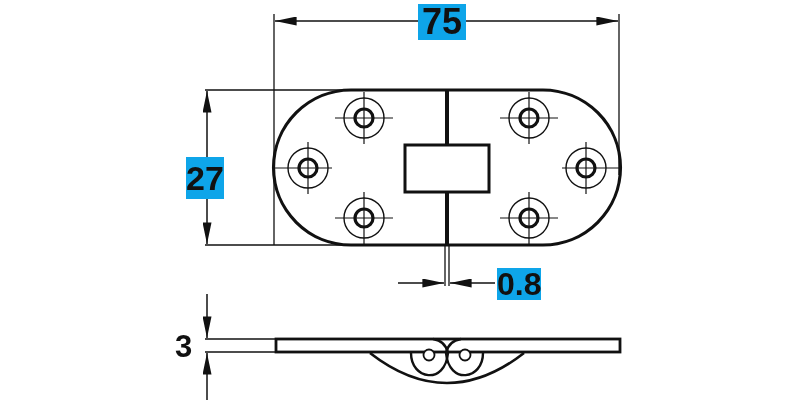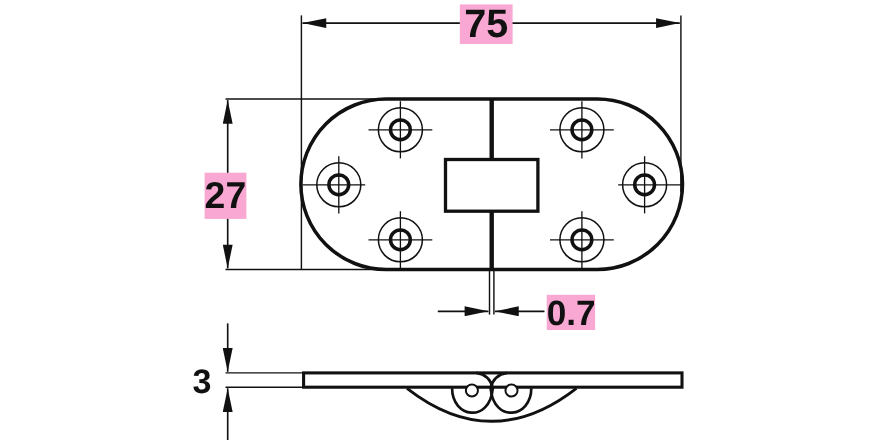--- a/index.html
+++ b/index.html
@@ -4,21 +4,21 @@
   <style>
     html, body { margin: 0; padding: 0; background: #ffffff; }
     body { width: 800px; height: 400px; overflow: hidden; position: relative; }
     #drawing { position: absolute; left: 0; top: 0; width: 800px; height: 400px; }
     .dim-label {
       position: absolute;
       font-family: "Liberation Sans", sans-serif;
       font-weight: bold;
       color: #111111;
       line-height: 1;
-      background: #f9a8d4;
+      background: #0ea5e9;
     }
     #label-width { left: 418px; top: 4px; font-size: 36px; padding: 0 4px; }
     #label-height { left: 186px; top: 157px; font-size: 34px; padding: 4px 0; }
     #label-gap { left: 497px; top: 268px; font-size: 32px; }
     #label-thickness { left: 175px; top: 331px; font-size: 31px; background: transparent; }
   </style>
 </head>
 <body>
 
 <svg id="drawing" viewBox="0 0 800 400" xmlns="http://www.w3.org/2000/svg">
@@ -111,14 +111,14 @@
   <g>
     <line x1="205" y1="339" x2="276" y2="339" stroke="#111" stroke-width="1.3"></line>
     <line x1="205" y1="352" x2="276" y2="352" stroke="#111" stroke-width="1.3"></line>
     <line x1="207" y1="294" x2="207" y2="338" stroke="#111" stroke-width="1.5" marker-end="url(#arrowL)"></line>
     <line x1="207" y1="400" x2="207" y2="353" stroke="#111" stroke-width="1.5" marker-end="url(#arrowL)"></line>
   </g>
 </svg>
 
 <div id="label-width" class="dim-label">75</div>
 <div id="label-height" class="dim-label">27</div>
-<div id="label-gap" class="dim-label">0.7</div>
+<div id="label-gap" class="dim-label">0.8</div>
 <div id="label-thickness" class="dim-label">3</div>
 
 </body></html>

